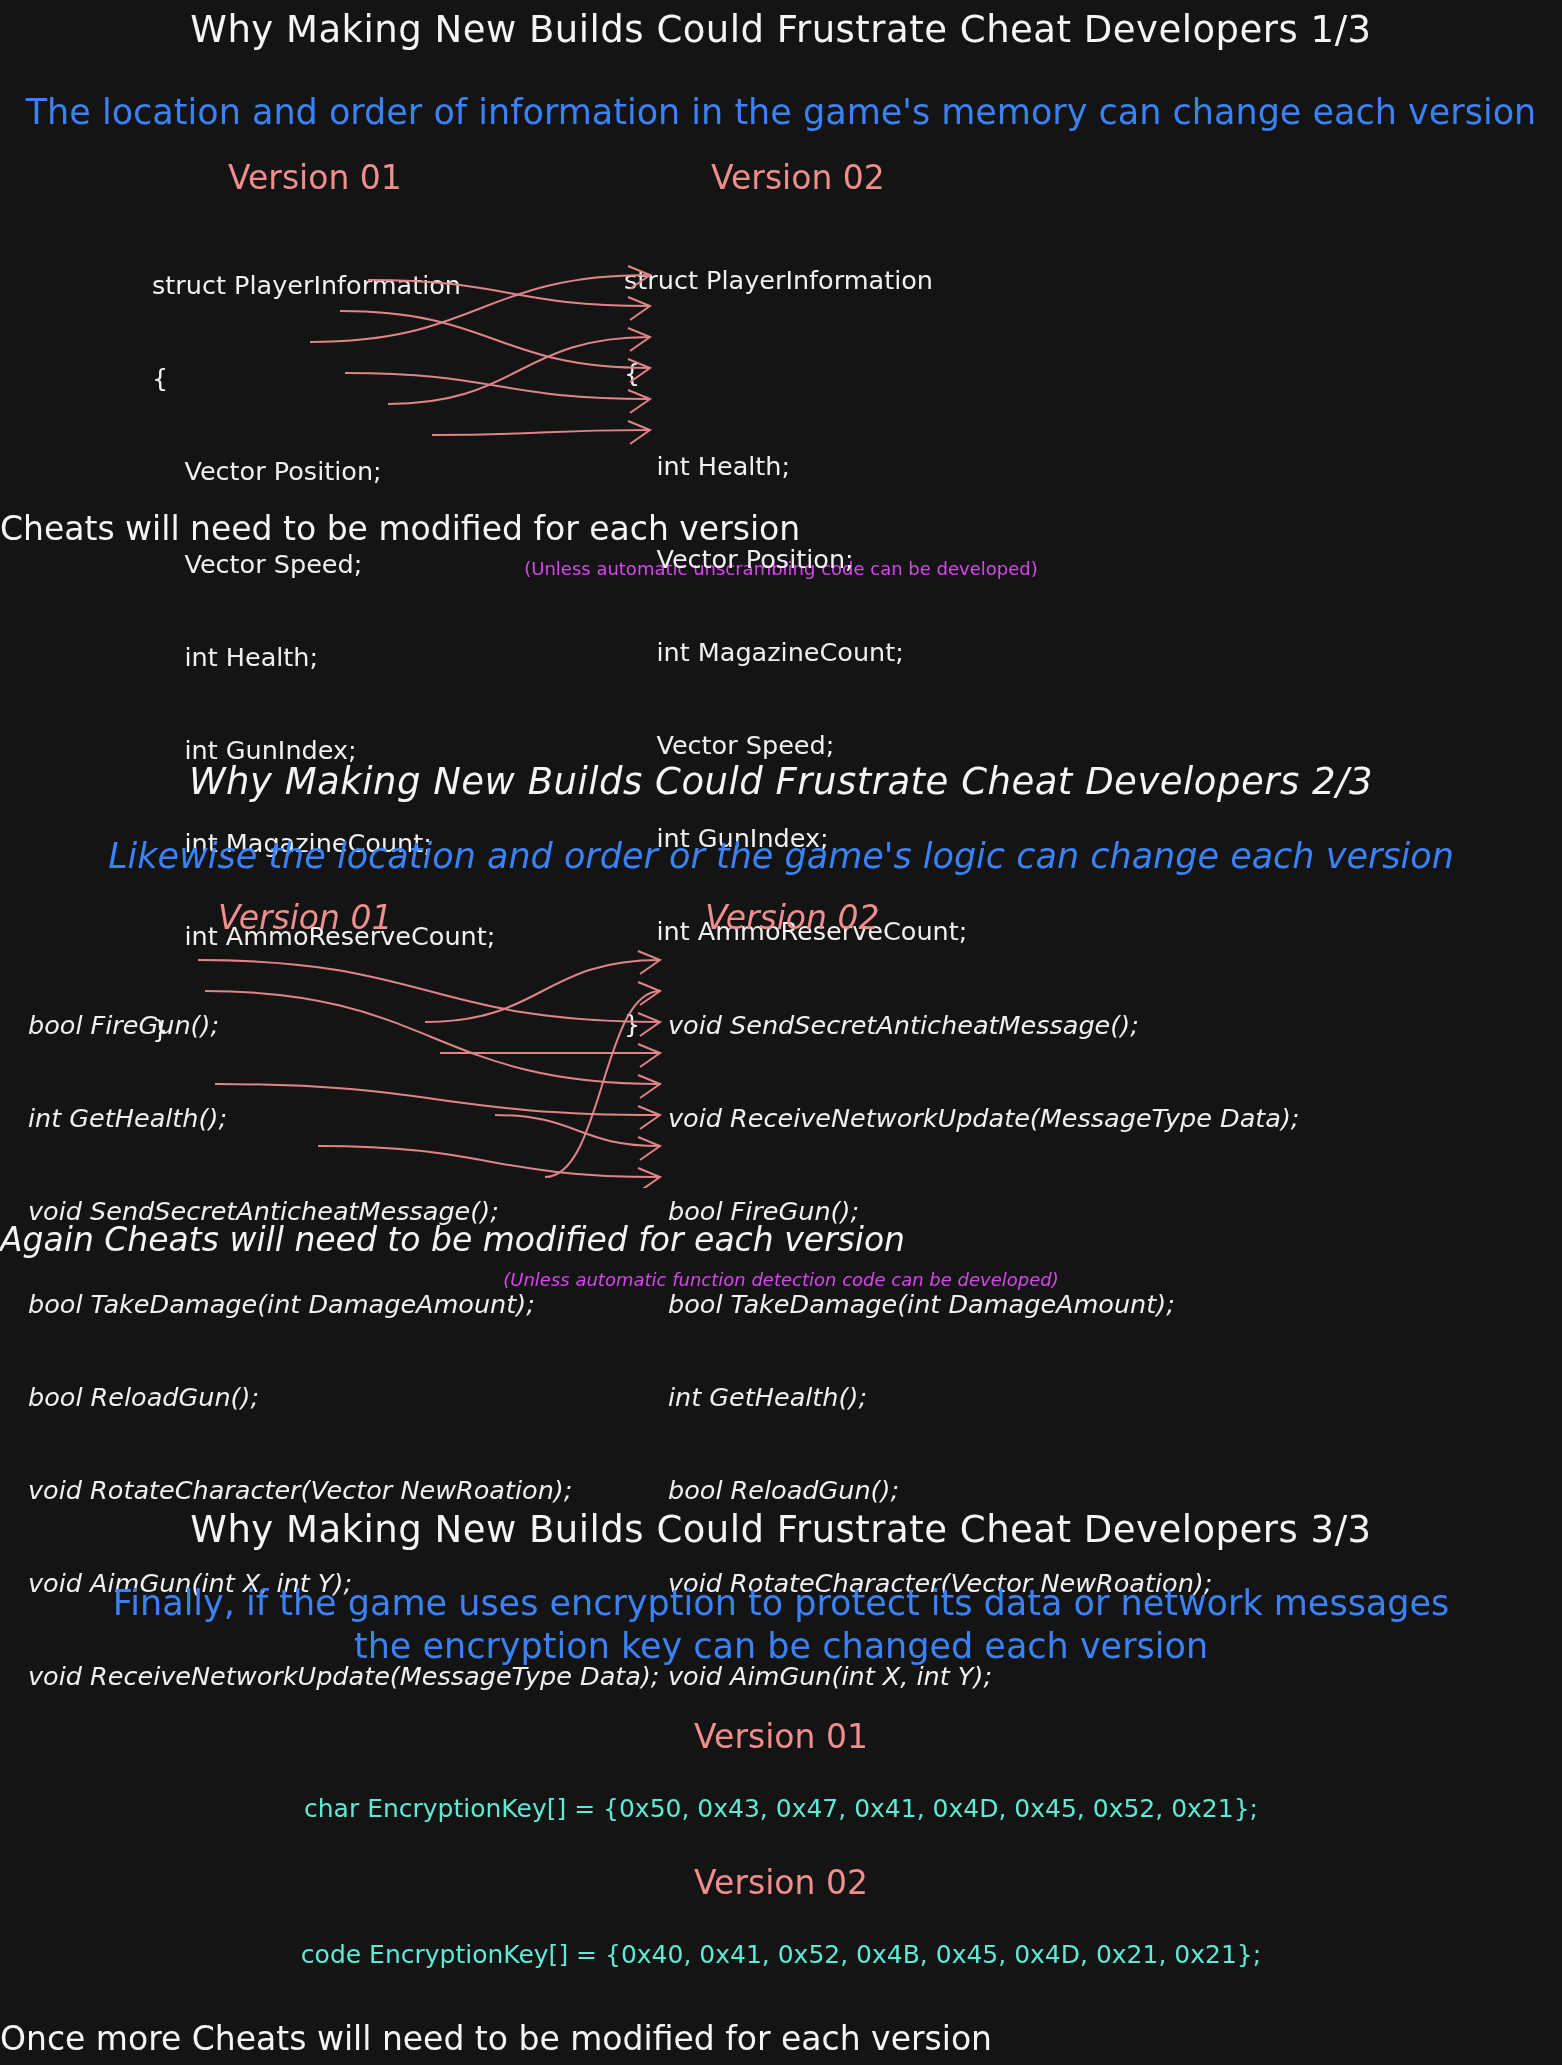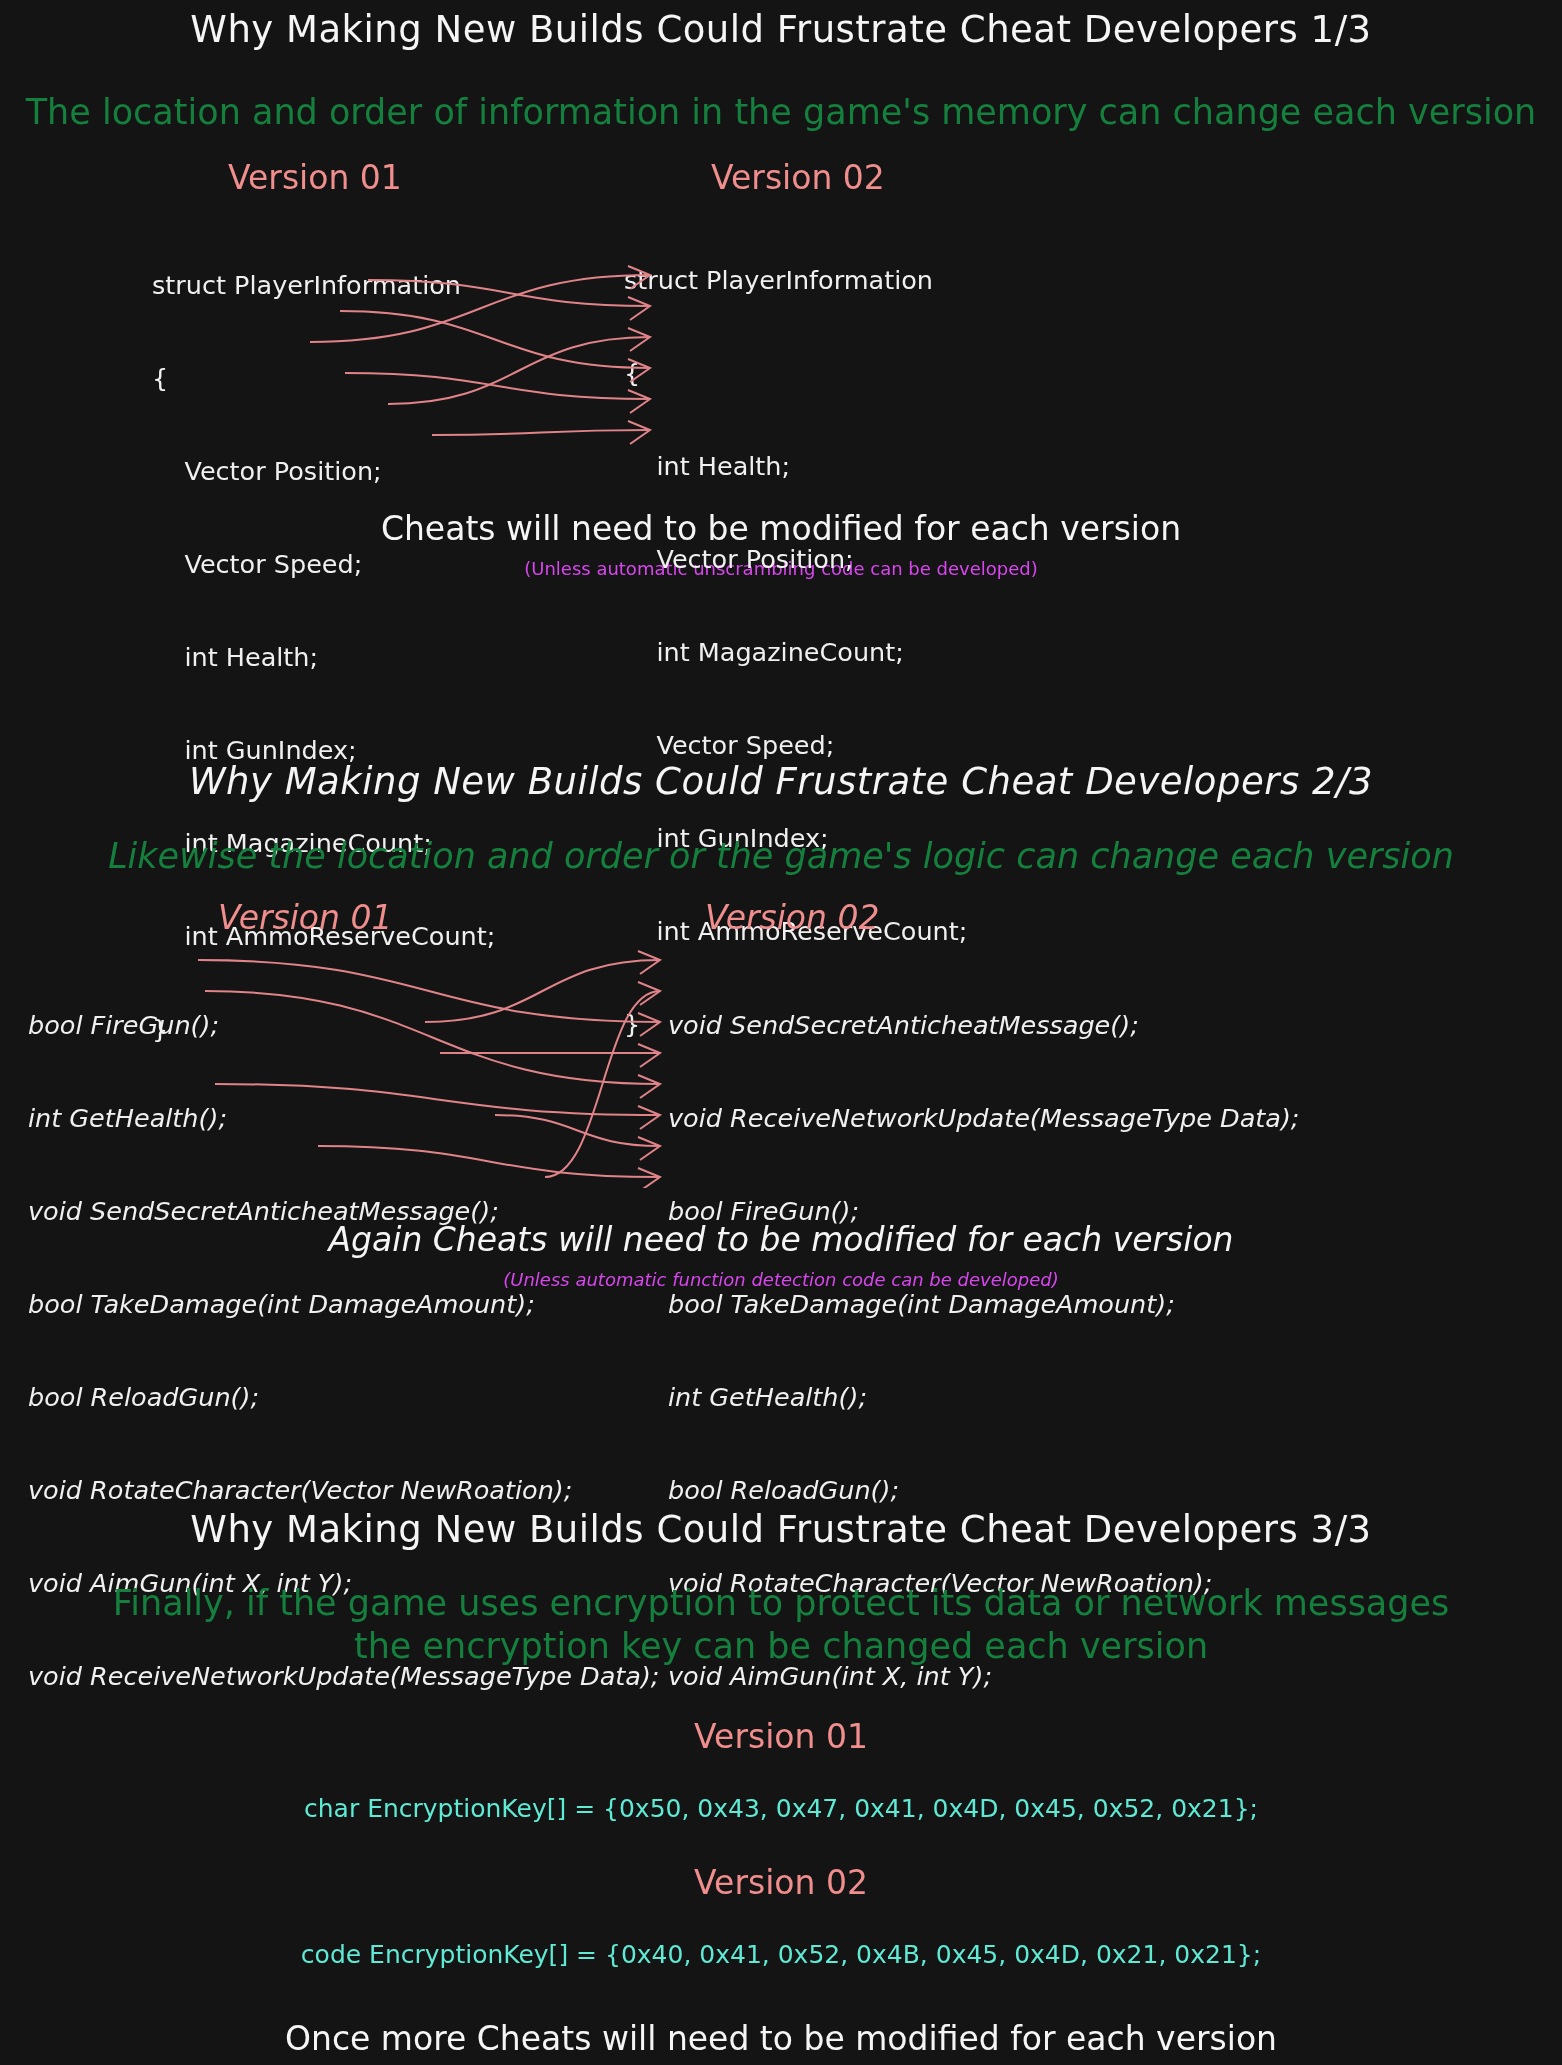--- a/index.html
+++ b/index.html
@@ -23,21 +23,21 @@
   .title {
     text-align: center;
     font-size: 37px;
     letter-spacing: 0.5px;
     color: #f5f5f5;
     font-weight: 400;
   }
   .subtitle {
     text-align: center;
     font-size: 35px;
-    color: #15803d;
+    color: #3b82f6;
     line-height: 1.22;
   }
   .ver-row {
     position: relative;
     height: 50px;
   }
   .ver {
     position: absolute;
     font-size: 33px;
     color: #f08d8d;
@@ -49,21 +49,21 @@
     position: absolute;
     font-size: 25.5px;
     line-height: 31px;
     color: #f0f0f0;
     white-space: pre;
   }
   .code-line {
     height: 31px;
   }
   .conclusion {
-    text-align: center;
+    text-align: left;
     font-size: 33px;
     color: #f5f5f5;
   }
   .note {
     text-align: center;
     font-size: 18px;
     color: #d946ef;
     margin-top: 10px;
   }
   .arrows {

